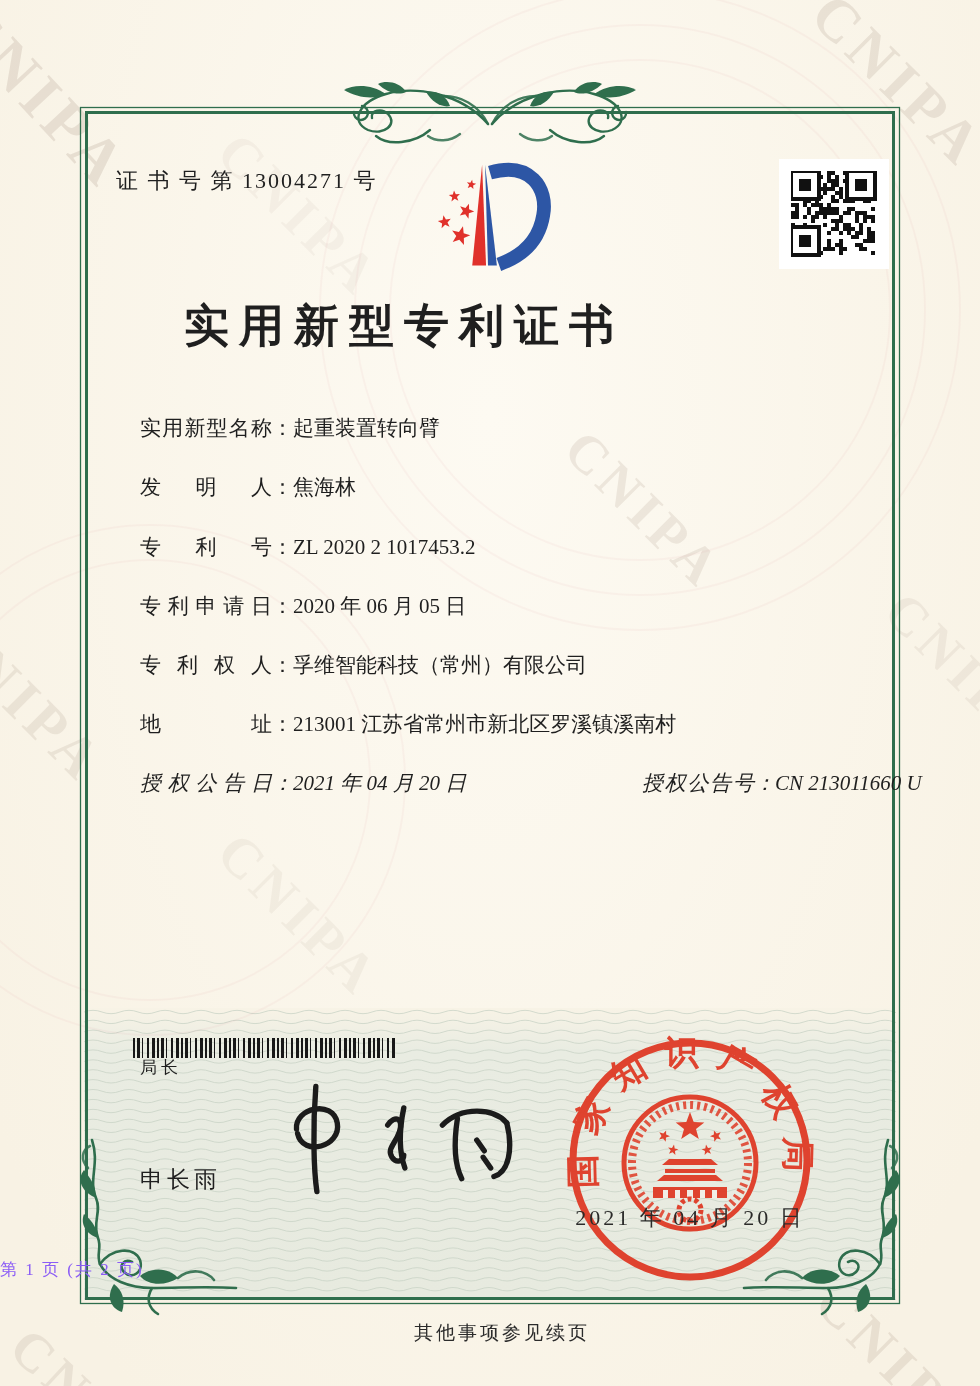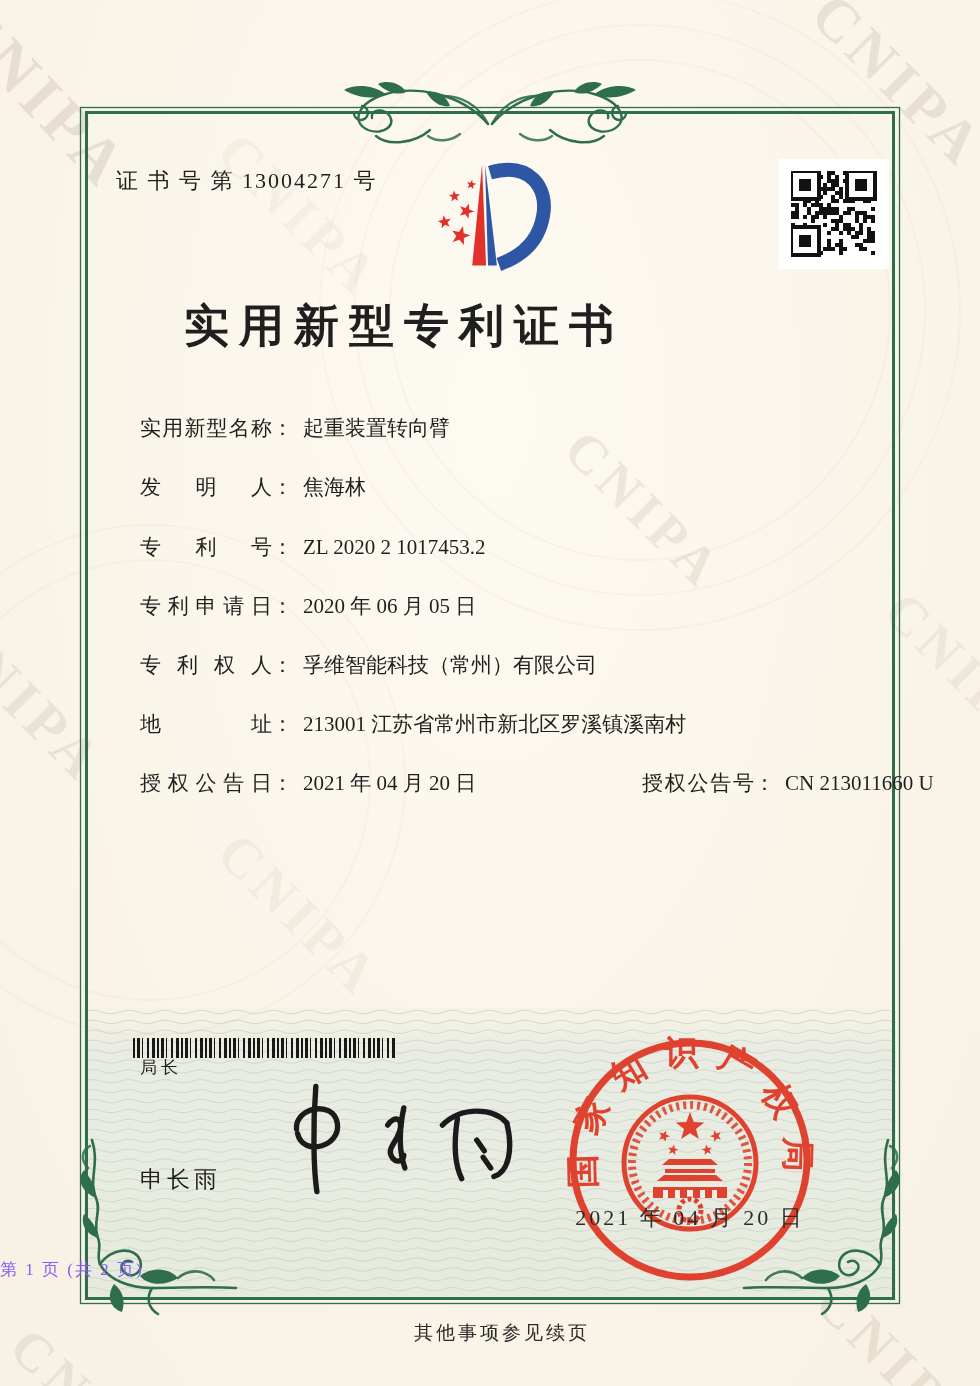--- a/index.html
+++ b/index.html
@@ -13,21 +13,21 @@
   .wm{position:absolute;font-family:"Liberation Serif","DejaVu Serif",serif;
       font-weight:bold;letter-spacing:6px;color:#b9a899;pointer-events:none;
       transform-origin:0 0;}
   
   #cert-no{left:116px;top:166px;font-size:22px;letter-spacing:2px;text-align:right;}
   #title{left:0;top:296px;width:808px;text-align:center;font-size:45px;
          font-weight:bold;letter-spacing:10px;}
   
   .frow{position:absolute;left:140px;width:730px;height:30px;font-size:21px;white-space:nowrap;}
   .flabel{display:inline-block;width:132px;text-align:justify;text-align-last:justify;}
-  .fvalue{margin-left:10px;}
+  .fvalue{}
   .fgroup2{position:absolute;left:502px;top:0;}
   .fgroup2 .flabel{width:112px;}
   
   #body-text{left:128px;top:812px;width:724px;font-size:21px;line-height:33px;
              text-align:justify;}
   #body-text p{margin:0;text-indent:2em;}
   #body-text p + p{margin-top:2px;}
   
   #waveband{left:84px;top:1008px;width:812px;height:292px;
             background:linear-gradient(#f8f3e6 0px, #e9ece2 42px, #e7eadf 100%);}
@@ -311,21 +311,21 @@
 </div>
 <div class="frow" style="top:592px;">
   <span class="flabel">专利申请日</span><span>：</span><span class="fvalue">2020 年 06 月 05 日</span>
 </div>
 <div class="frow" style="top:651px;">
   <span class="flabel">专利权人</span><span>：</span><span class="fvalue">孚维智能科技（常州）有限公司</span>
 </div>
 <div class="frow" style="top:710px;">
   <span class="flabel">地址</span><span>：</span><span class="fvalue">213001 江苏省常州市新北区罗溪镇溪南村</span>
 </div>
-<div class="frow" style="top:769px;">
+<div class="frow" style="top:769px;font-style:italic;">
   <span class="flabel">授权公告日</span><span>：</span><span class="fvalue">2021 年 04 月 20 日</span>
   <span class="fgroup2">
     <span class="flabel">授权公告号</span><span>：</span><span class="fvalue">CN 213011660 U</span>
   </span>
 </div>
 
 <div id="body-text" class="abs">
 </div>
 
 <div id="barcode" class="abs"></div>

